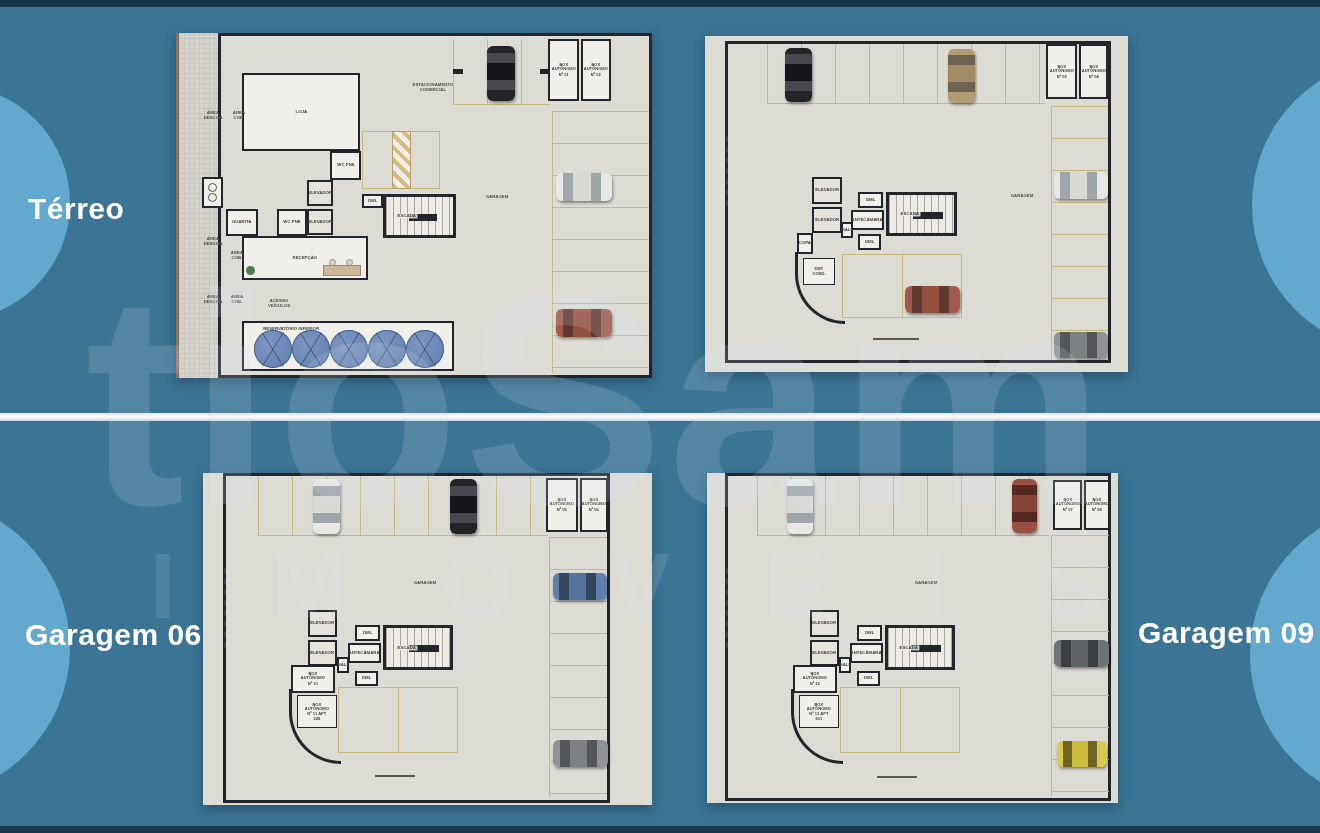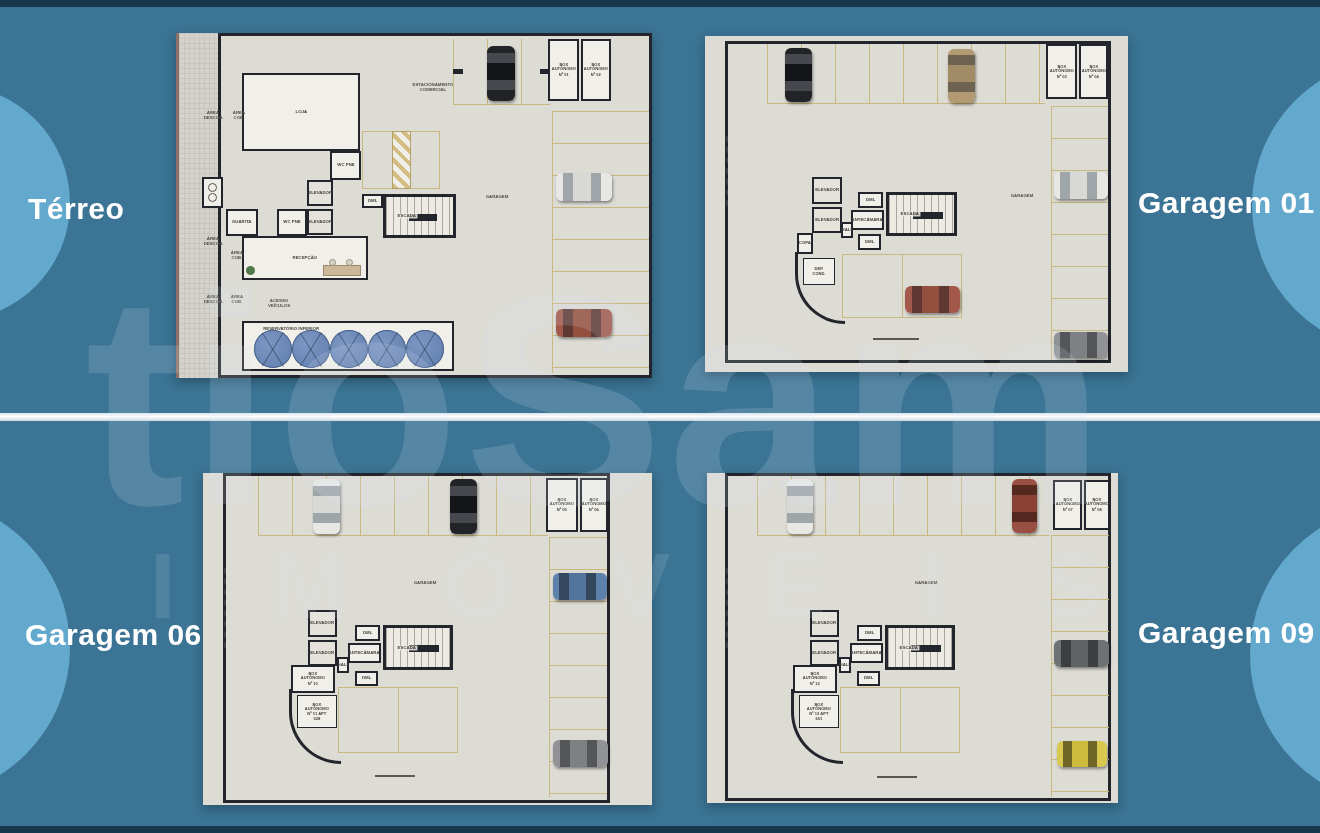--- a/index.html
+++ b/index.html
@@ -326,16 +326,15 @@
     <div class="bay" style="left:133px;top:214px;width:120px;height:66px">
         <div class="mid"></div>
       </div>
     <div class="caption" style="left:170px;top:303px;width:40px"></div>
   </div>
 
   <div class="wm wm1">tioSam</div>
   <div class="wm wm2">IMÓVEIS</div>
 
   <div class="floor-label" style="left:28px;top:192px">Térreo</div>
-  <div class="floor-label" style="left:1138px;top:186px">Garagem 01</div>
   <div class="floor-label" style="left:25px;top:618px">Garagem 06</div>
   <div class="floor-label" style="left:1138px;top:616px">Garagem 09</div>
 </div>
 
 </body></html>

